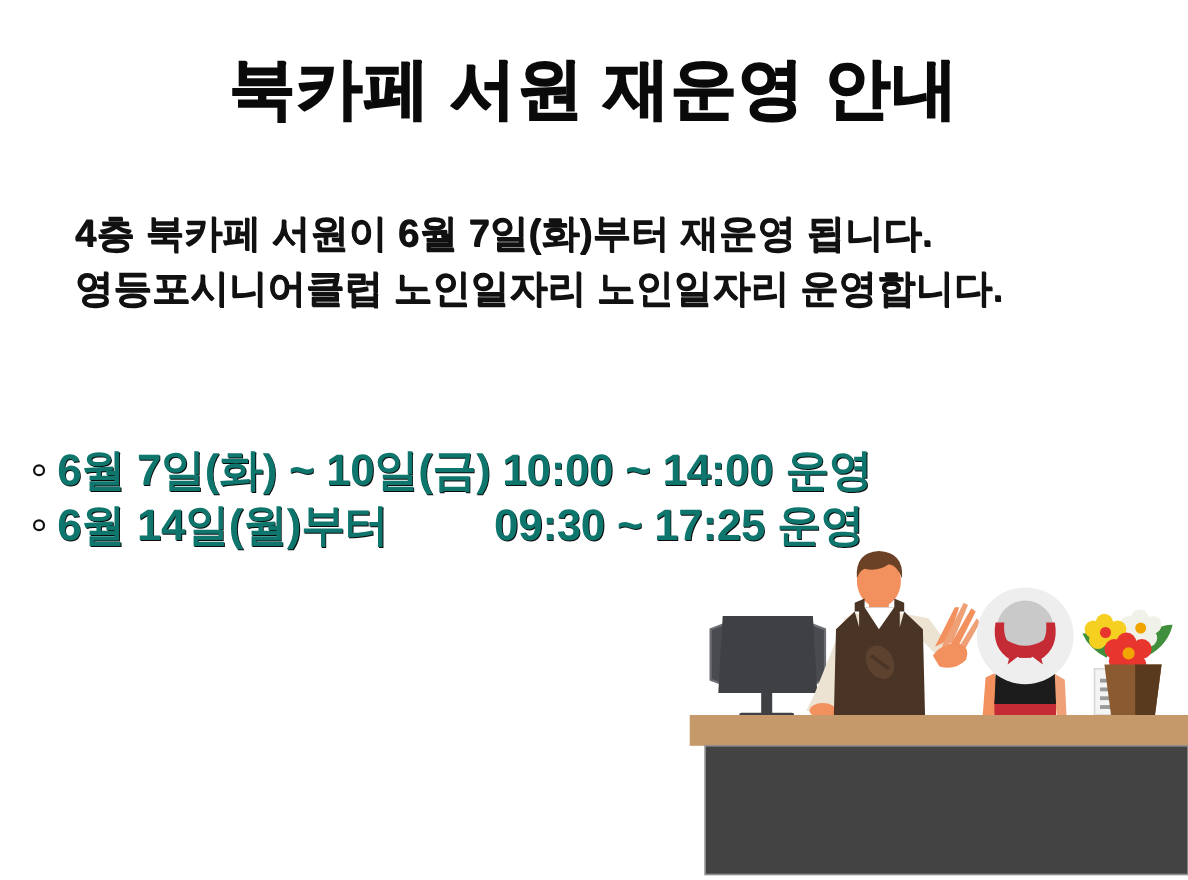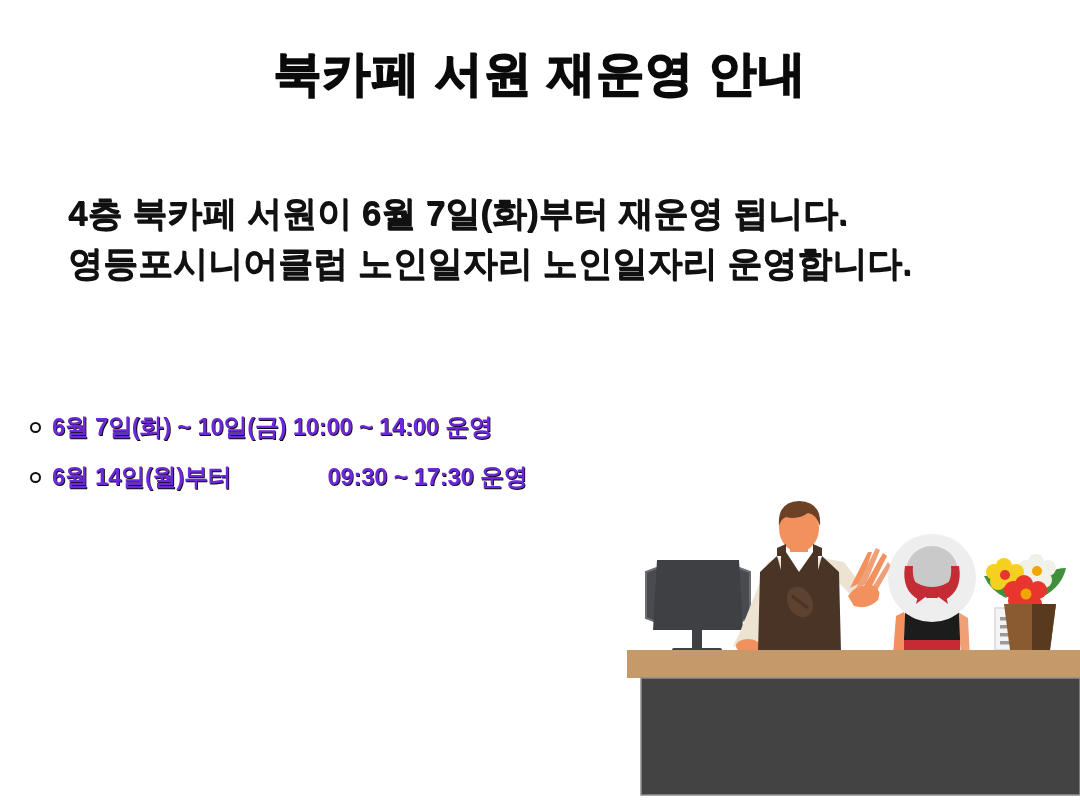--- a/index.html
+++ b/index.html
@@ -20,21 +20,21 @@
     overflow: hidden;
   }
 
   
   .title {
     position: absolute;
     left: 0;
     top: 46px;
     width: 1080px;
     text-align: center;
-    font-size: 48px;
+    font-size: 60px;
     font-weight: 700;
     letter-spacing: 1px;
     line-height: 1.15;
     color: #0a0a0a;
     white-space: nowrap;
     -webkit-text-stroke: 1.6px #0a0a0a;
   }
 
   
   .body-block {
@@ -69,23 +69,23 @@
   .bullet-dot {
     width: 11px;
     height: 11px;
     border: 2.2px solid #101010;
     border-radius: 50%;
     box-sizing: border-box;
     margin-right: 11px;
     flex: none;
   }
   .bullet-text {
-    font-size: 24px;
+    font-size: 40px;
     font-weight: 700;
-    color: #6d28d9;
+    color: #0f766e;
     letter-spacing: -0.3px;
     text-shadow: 0.8px 0.8px 0 #0b0b0b;
   }
   .bullet-text .gap {
     display: inline-block;
     width: 96px;
   }
 
   
   .illustration {
@@ -111,21 +111,21 @@
 
   <div class="bullets">
 
     <div class="bullet-row">
       <span class="bullet-dot"></span>
       <span class="bullet-text"><span>6월 7일(화) ~ 10일(금) 10:00 ~ 14:00 운영</span></span>
     </div>
 
     <div class="bullet-row">
       <span class="bullet-dot"></span>
-      <span class="bullet-text"><span>6월 14일(월)부터</span><span class="gap"></span><span>09:30 ~ 17:30 운영</span></span>
+      <span class="bullet-text"><span>6월 14일(월)부터</span><span class="gap"></span><span>09:30 ~ 17:25 운영</span></span>
     </div>
 
   </div>
 
   <div class="illustration">
     <svg width="480" height="300" viewBox="0 0 480 300" xmlns="http://www.w3.org/2000/svg">
 
       <g>
 
         <path d="M46 72 L62 66 L62 124 L46 118 Z" fill="#4a4b50" stroke="#6d6e73" stroke-width="2"></path>

